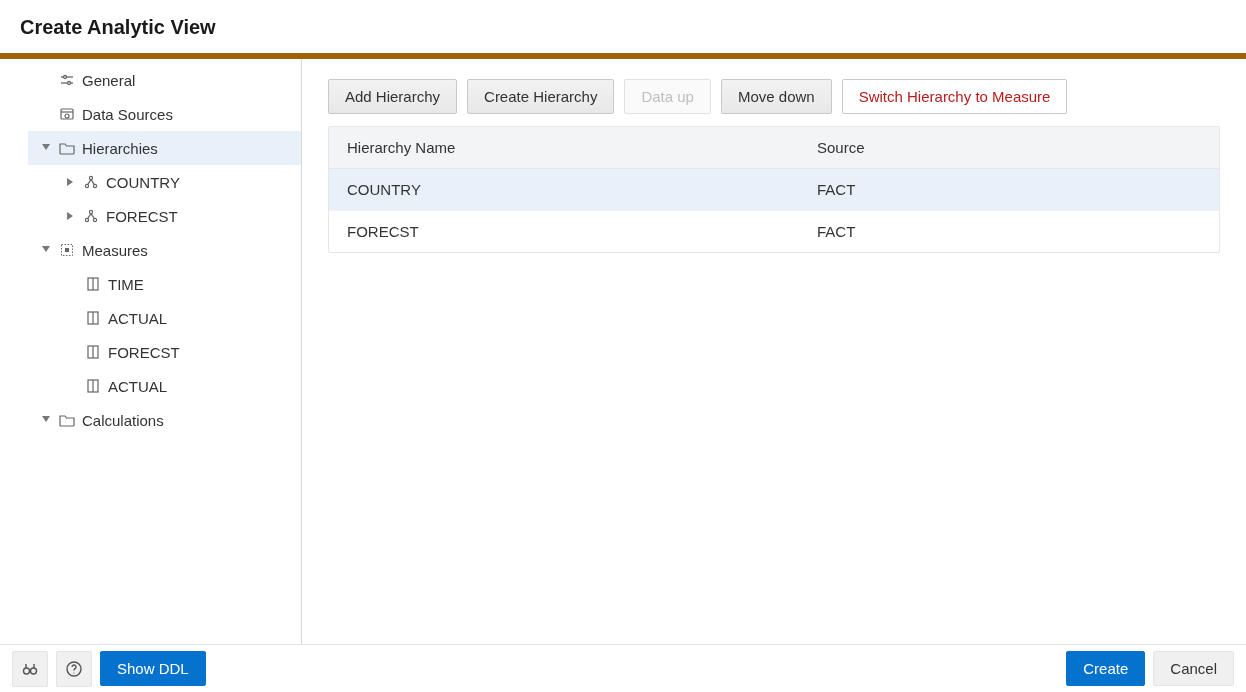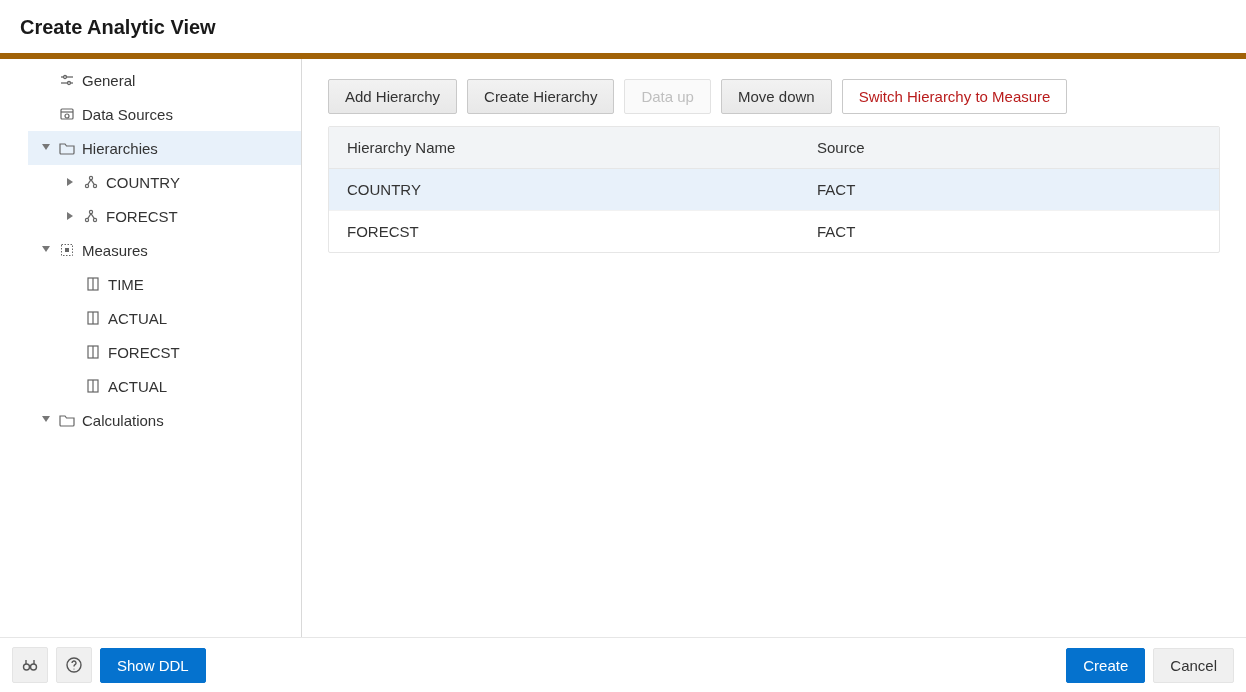--- a/index.html
+++ b/index.html
@@ -129,21 +129,21 @@
   .table-row.selected { background: #e8f1fa; }
   .cell {
     padding: 12px 18px;
     font-size: 15px;
     color: #333;
   }
   .col-name { flex: 1; }
   .col-source { width: 420px; }
 
   .footer {
-    height: 55px;
+    height: 48px;
     border-top: 1px solid #e6e6e6;
     display: flex;
     align-items: center;
     padding: 0 12px;
     gap: 8px;
     justify-content: center;
   }
   .footer .spacer { flex: 1; }
   .icon-btn {
     width: 36px;

